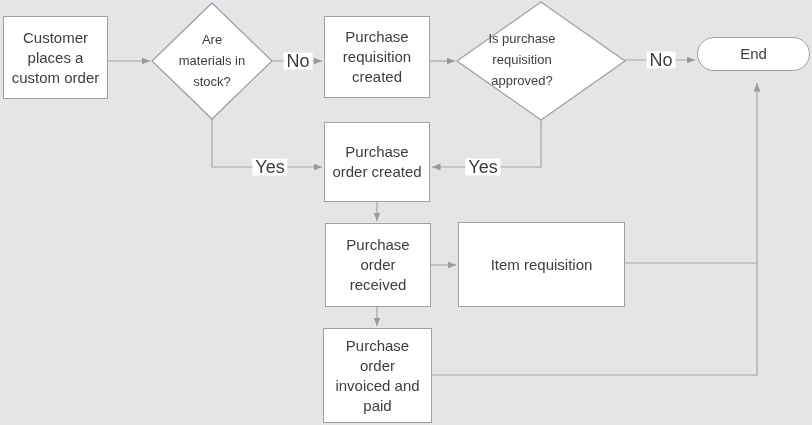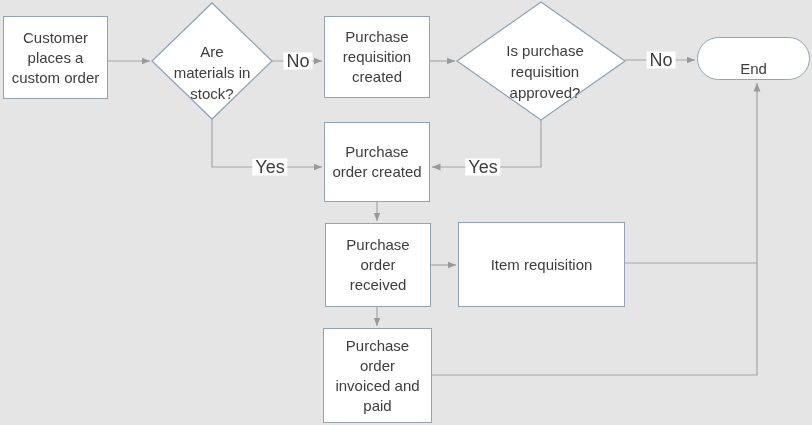--- a/index.html
+++ b/index.html
@@ -38,24 +38,23 @@
   .node-label {
     white-space: pre-line;
     font-size: 15px;
     line-height: 20px;
     color: #3d3d3d;
   }
   .diamond-label {
     position: absolute;
     text-align: center;
     white-space: pre-line;
-    font-size: 15px;
+    font-size: 13px;
     line-height: 21px;
     color: #3d3d3d;
-    margin-top: 12px;
   }
   .edge-label {
     position: absolute;
     transform: translate(-50%, -50%);
     background: #ffffff;
     padding: 0 3px;
     font-size: 18px;
     line-height: 17px;
     color: #3d3d3d;
   }
@@ -93,21 +92,21 @@
 places a
 custom order</span>
   </div>
 
   <div class="node" style="left:324px; top:16px; width:106px; height:82px;">
     <span class="node-label">Purchase
 requisition
 created</span>
   </div>
 
-  <div class="node terminator" style="left:697px; top:37px; width:113px; height:43px;align-items:flex-end;">
+  <div class="node terminator" style="left:697px; top:37px; width:113px; height:34px;">
     <span class="node-label">End</span>
   </div>
 
   <div class="node" style="left:324px; top:122px; width:106px; height:80px;">
     <span class="node-label">Purchase
 order created</span>
   </div>
 
   <div class="node" style="left:325px; top:223px; width:106px; height:84px;">
     <span class="node-label">Purchase
@@ -123,21 +122,21 @@
     <span class="node-label">Purchase
 order
 invoiced and
 paid</span>
   </div>
 
   <div class="diamond-label" style="left:152px; top:29px; width:120px;">Are
 materials in
 stock?</div>
 
-  <div class="diamond-label" style="left:461px; top:28px; width:168px;">Is purchase
+  <div class="diamond-label" style="left:438px; top:28px; width:168px;">Is purchase
 requisition
 approved?</div>
 
   <span class="edge-label" style="left:298px; top:61px;">No</span>
 
   <span class="edge-label" style="left:661px; top:60px;">No</span>
 
   <span class="edge-label" style="left:270px; top:167px;">Yes</span>
 
   <span class="edge-label" style="left:483px; top:167px;">Yes</span>

